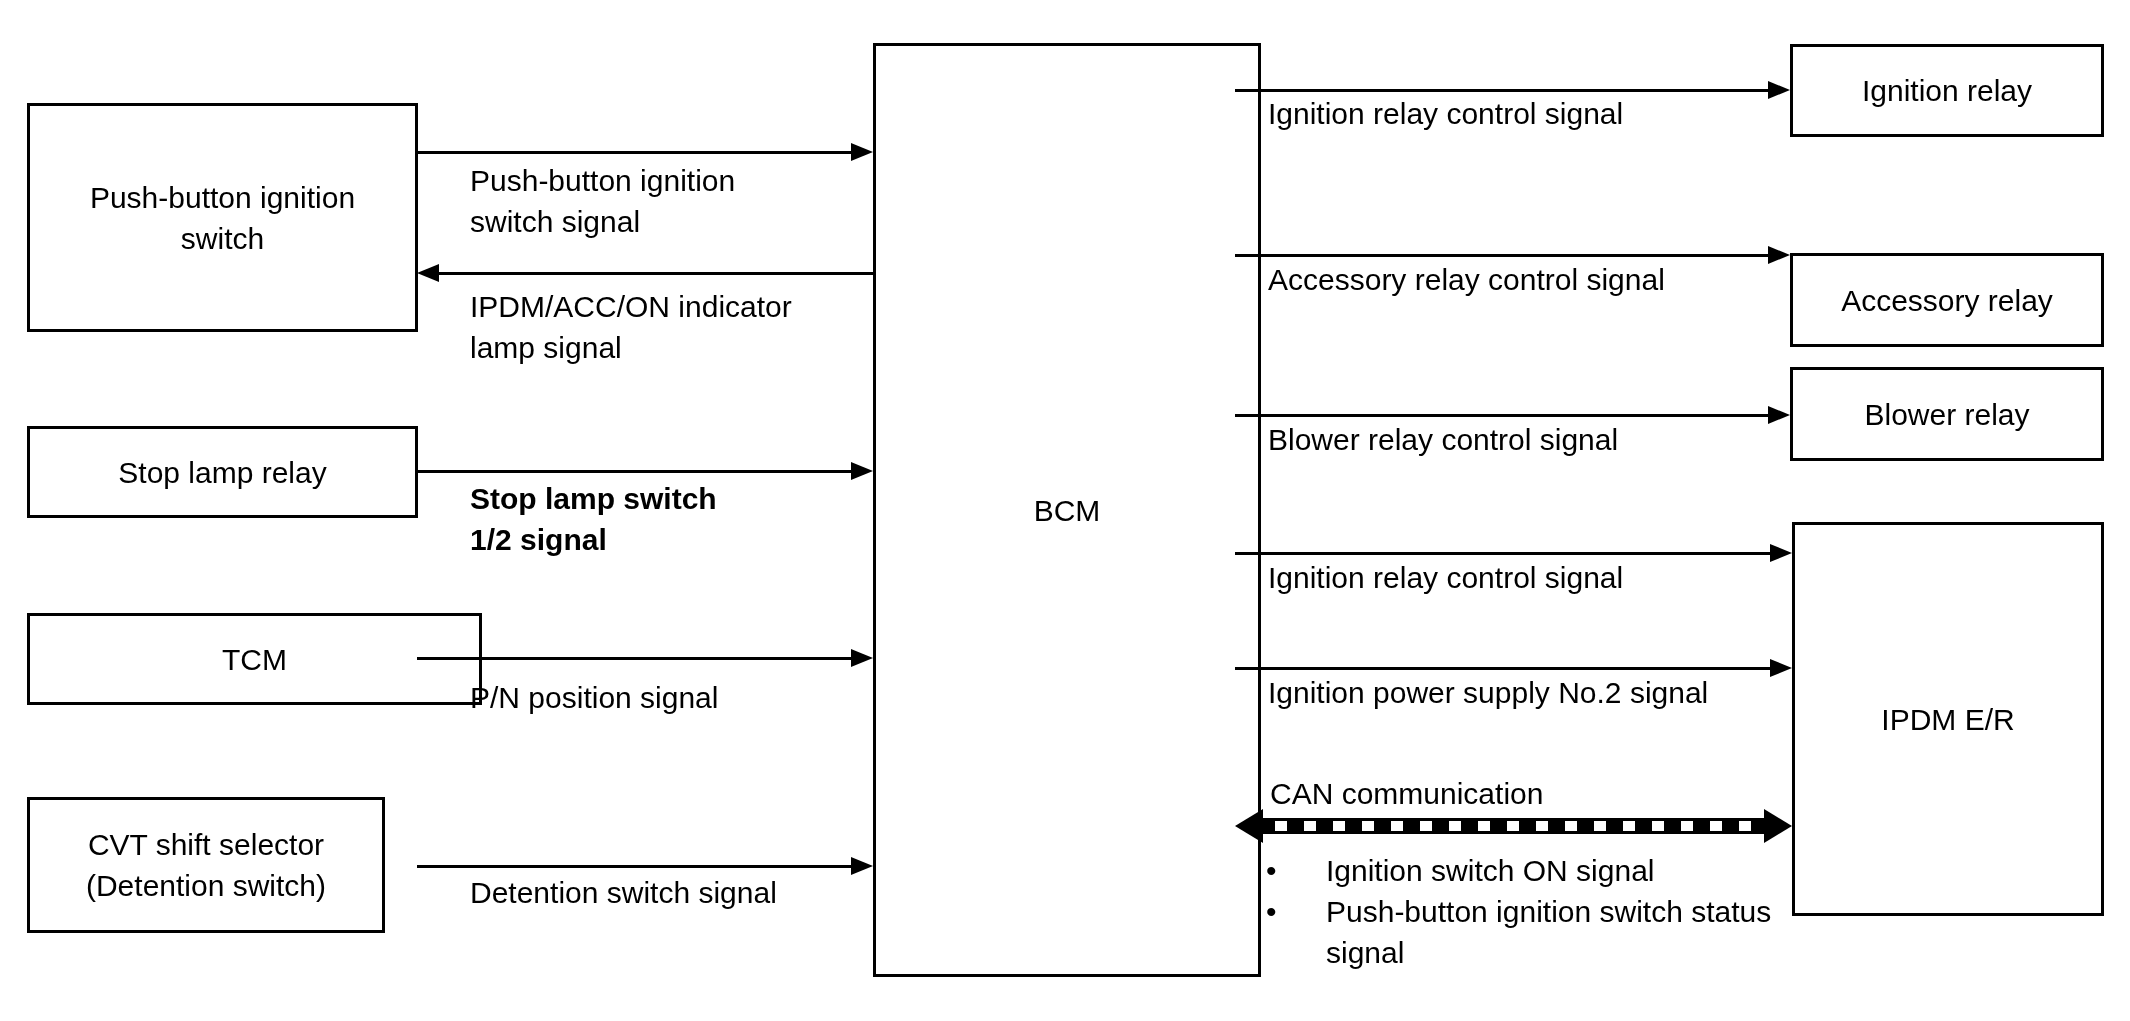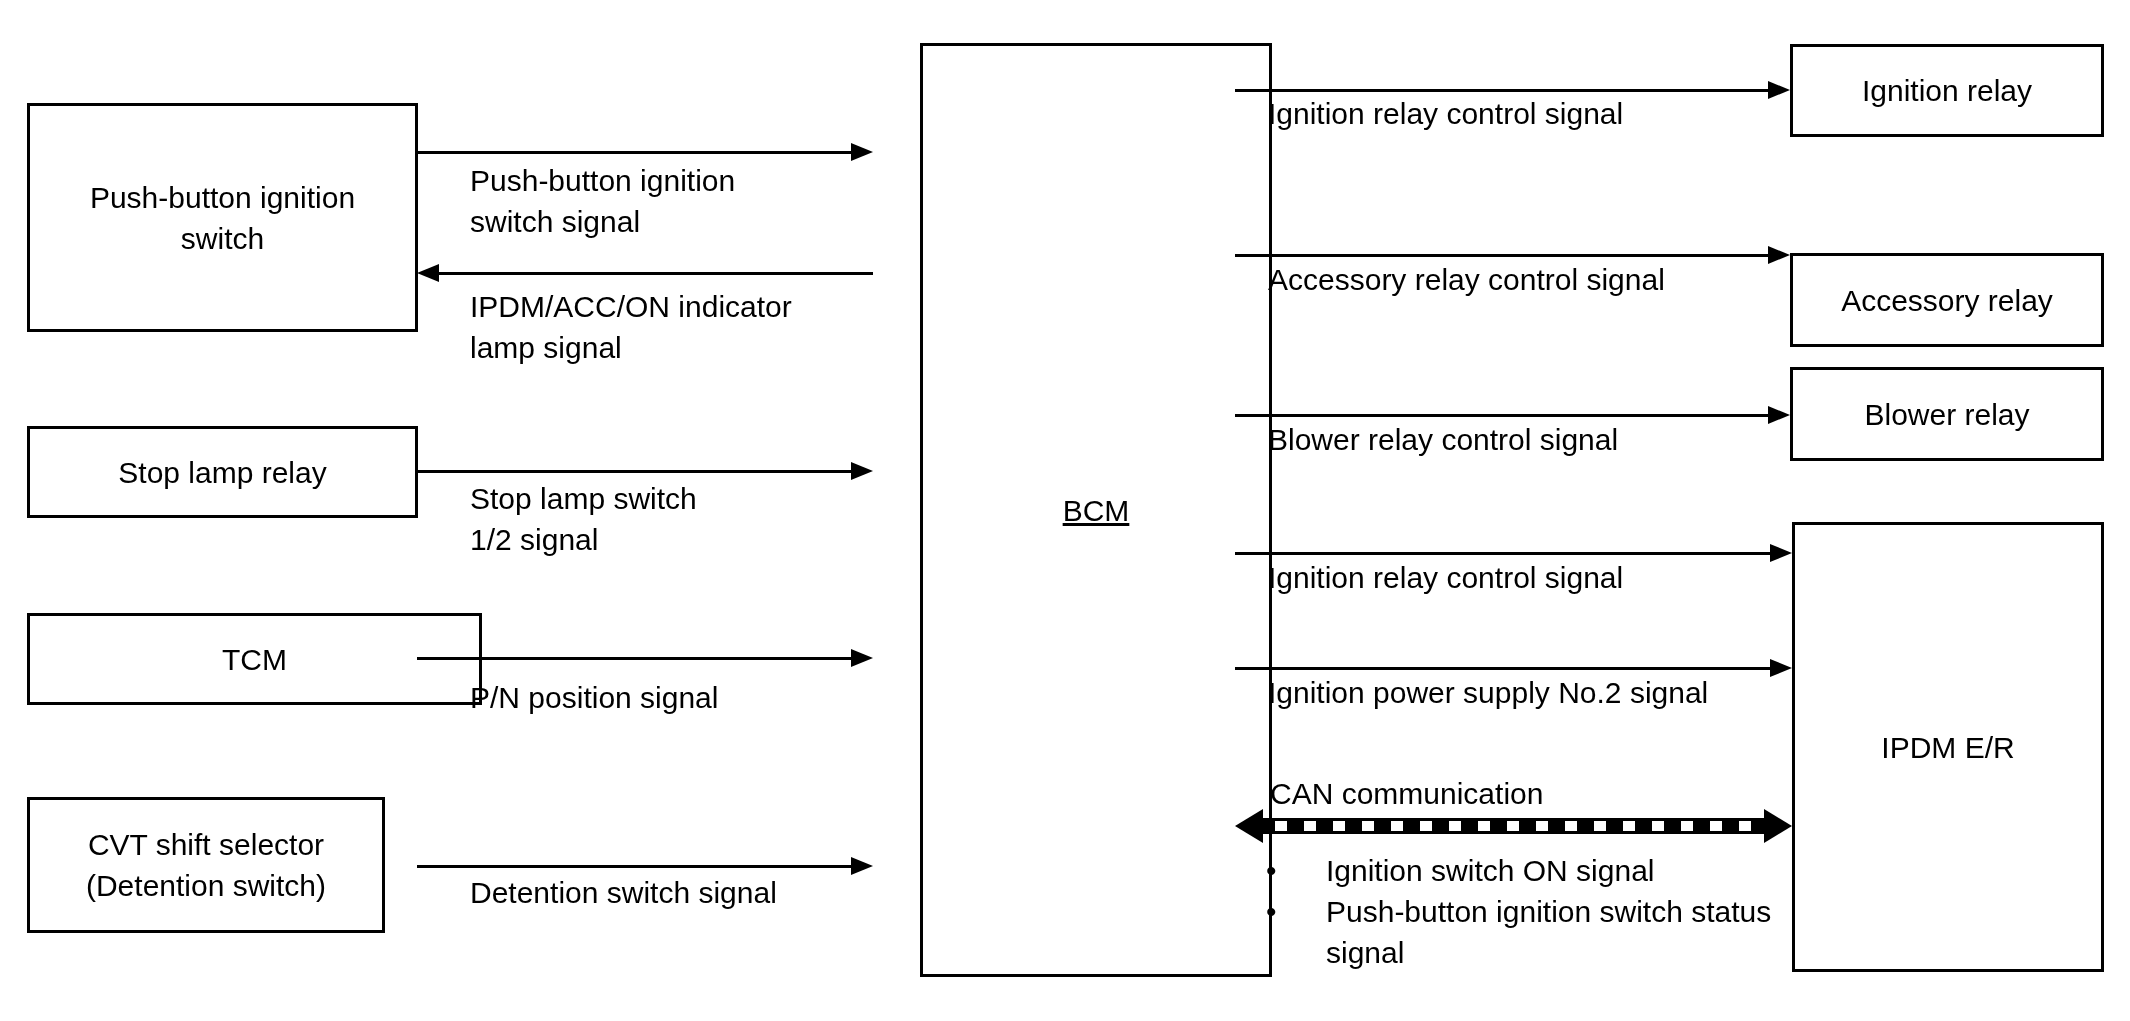--- a/index.html
+++ b/index.html
@@ -91,43 +91,43 @@
   <div class="box" style="left:27px; top:103px; width:391px; height:229px;">Push-button ignition
 switch</div>
 
   <div class="box" style="left:27px; top:426px; width:391px; height:92px;">Stop lamp relay</div>
 
   <div class="box" style="left:27px; top:613px; width:455px; height:92px;">TCM</div>
 
   <div class="box" style="left:27px; top:797px; width:358px; height:136px;">CVT shift selector
 (Detention switch)</div>
 
-  <div class="box" style="left:920px; top:43px; width:352px; height:934px;text-decoration:underline;">BCM</div>
+  <div class="box" style="left:873px; top:43px; width:388px; height:934px;">BCM</div>
 
   <div class="box" style="left:1790px; top:44px; width:314px; height:93px;">Ignition relay</div>
 
   <div class="box" style="left:1790px; top:209px; width:314px; height:94px;margin-top:44px;">Accessory relay</div>
 
   <div class="box" style="left:1790px; top:367px; width:314px; height:94px;">Blower relay</div>
 
-  <div class="box" style="left:1792px; top:522px; width:312px; height:450px;">IPDM E/R</div>
+  <div class="box" style="left:1792px; top:522px; width:312px; height:394px;">IPDM E/R</div>
 
   <div class="hline" style="left:417px; top:151px; width:436px;"></div>
   <div class="arrow-r" style="left:851px; top:143px;"></div>
   <div class="lbl" style="left:470px; top:160px;">Push-button ignition
 switch signal</div>
 
   <div class="hline" style="left:437px; top:272px; width:436px;"></div>
   <div class="arrow-l" style="left:417px; top:264px;"></div>
   <div class="lbl" style="left:470px; top:286px;">IPDM/ACC/ON indicator
 lamp signal</div>
 
   <div class="hline" style="left:417px; top:470px; width:436px;"></div>
   <div class="arrow-r" style="left:851px; top:462px;"></div>
-  <div class="lbl" style="left:470px; top:478px;">Stop lamp switch
+  <div class="lbl" style="left:470px; top:478px;font-weight:bold;">Stop lamp switch
 1/2 signal</div>
 
   <div class="hline" style="left:417px; top:657px; width:436px;"></div>
   <div class="arrow-r" style="left:851px; top:649px;"></div>
   <div class="lbl" style="left:470px; top:662px;margin-top:15px;">P/N position signal</div>
 
   <div class="hline" style="left:417px; top:865px; width:436px;"></div>
   <div class="arrow-r" style="left:851px; top:857px;"></div>
   <div class="lbl" style="left:470px; top:872px;">Detention switch signal</div>
 

